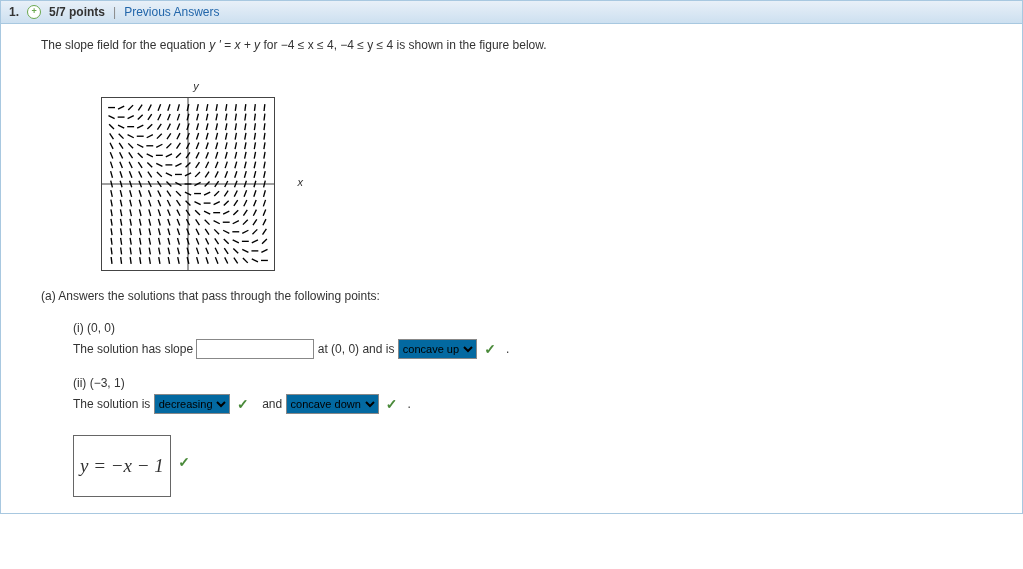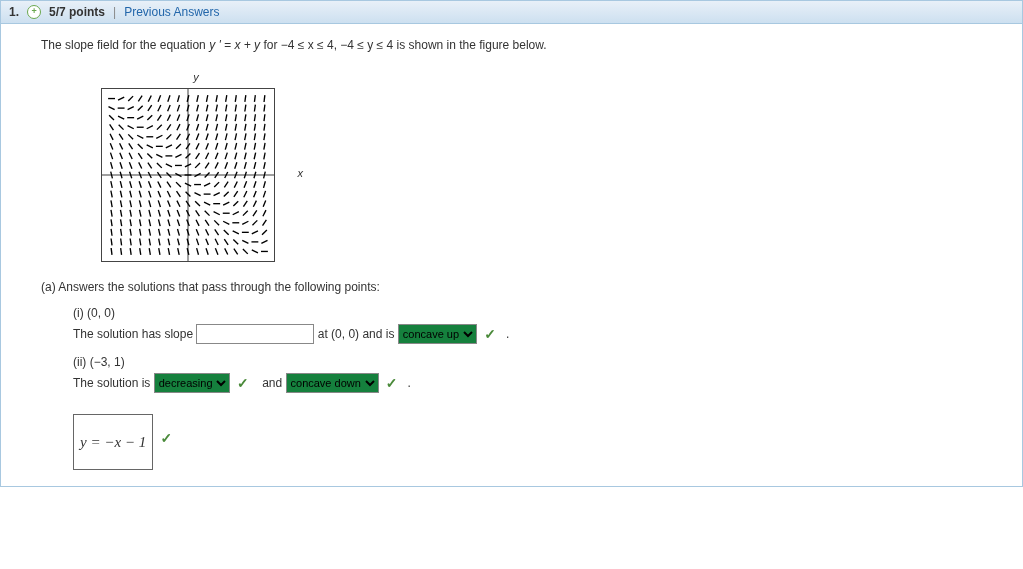--- a/index.html
+++ b/index.html
@@ -50,21 +50,21 @@
   }
   .link {
     color: #2266aa;
     text-align: right;
   }
   .content {
     padding: 12px 30px 16px 40px;
     line-height: 1.5;
   }
   .prompt {
-    margin-bottom: 15px;
+    margin-bottom: 24px;
   }
   .prompt .italic {
     font-style: italic;
   }
   .figure {
     margin: 8px 0 16px 60px;
     width: 190px;
     position: relative;
   }
   .ylabel {
@@ -83,38 +83,38 @@
   .slopefield {
     border: 1px solid #444;
     width: 172px;
     height: 172px;
     display: block;
   }
   .section {
     margin: 14px 0 0 0;
   }
   .sub {
-    margin: 8px 0 0 32px;
+    margin: 14px 0 0 32px;
   }
   .sub .point {
     margin-bottom: 2px;
   }
   input.blank {
     border: 1px solid #888;
     height: 18px;
     width: 110px;
     font-size: 12px;
     padding: 0 3px;
     vertical-align: middle;
   }
   select.sel {
     border: 1px solid #888;
     font-size: 11px;
     height: 20px;
-    background: #15803d;
+    background: #0369a1;
     vertical-align: middle;
   }
   .check {
     color: #4a8a3a;
     font-size: 14px;
     font-weight: bold;
     margin-left: 4px;
     vertical-align: middle;
   }
   .cross {
@@ -123,21 +123,21 @@
     font-weight: bold;
     margin-left: 4px;
     vertical-align: middle;
   }
   .answerbox {
     border: 1px solid #666;
     display: inline-block;
     padding: 16px 6px;
     margin: 6px 0 0 32px;
     font-family: "Times New Roman", serif;
-    font-size: 15px;
+    font-size: 19px;
     vertical-align: middle;
   }
   .serif {
     font-family: "Times New Roman", serif;
   }
 </style>
 </head>
 <body>
 
 <div class="panel">

